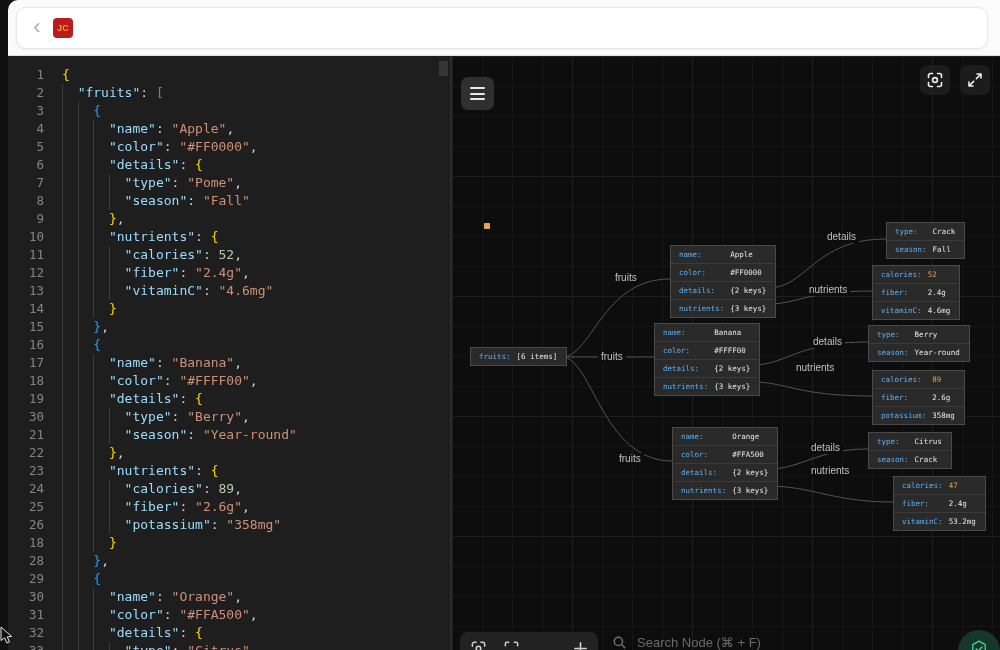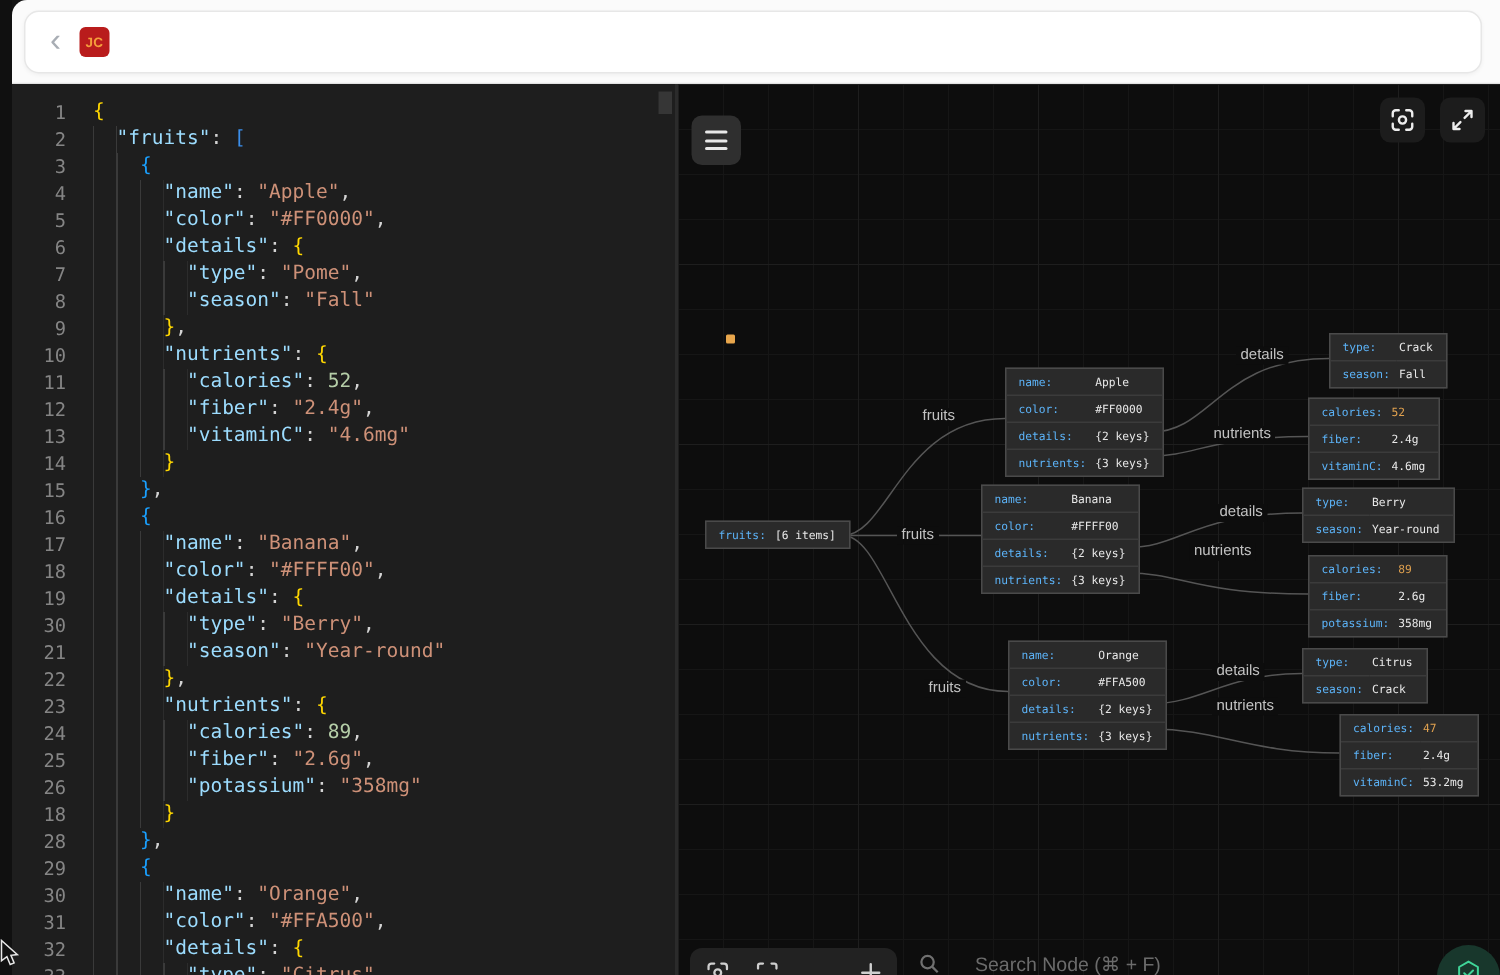--- a/index.html
+++ b/index.html
@@ -58,21 +58,21 @@
           cursor:pointer; }
   .hamburger { left:9px; top:21px; width:33px; height:33px; background:#2f2f2f; flex-direction:column; gap:3.5px; }
   .hamburger i { display:block; width:15px; height:2px; background:#e8e8e8; border-radius:1px; }
   .focus-btn { left:468px; top:9px; width:30px; height:30px; background:#1c1c1c; }
   .expand-btn { left:508px; top:9px; width:30px; height:30px; background:#1c1c1c; }
   .gbtn svg { stroke:#ededed; fill:none; stroke-width:1.6; stroke-linecap:round; stroke-linejoin:round; }
   
   .btoolbar { position:absolute; left:8px; top:576px; width:138px; height:40px; background:#222222;
               border-radius:8px; }
   .btoolbar .tbi { position:absolute; top:8px; cursor:pointer; }
-  .searchbar { position:absolute; left:160px; top:578px; display:flex; align-items:center; gap:21px; }
+  .searchbar { position:absolute; left:160px; top:578px; display:flex; align-items:center; gap:8px; }
   .searchbar svg { stroke:#707070; fill:none; stroke-width:1.6; }
   .searchbar input { background:transparent; border:none; outline:none; color:#bbbbbb; font-size:13px;
                      width:210px; font-family:"Liberation Sans",sans-serif; }
   .searchbar input::placeholder { color:#6b6b6b; }
   .badge-green { position:absolute; left:506px; top:574px; width:42px; height:42px; border-radius:50%;
                  background:#18372c; display:flex; align-items:flex-start; justify-content:center;
                  padding-top:9px; cursor:pointer; }
   .badge-green svg { stroke:#3fd598; fill:none; stroke-width:1.6; stroke-linejoin:round; stroke-linecap:round; }
   .cursor { position:absolute; left:0px; top:626px; z-index:50; }
 </style>

